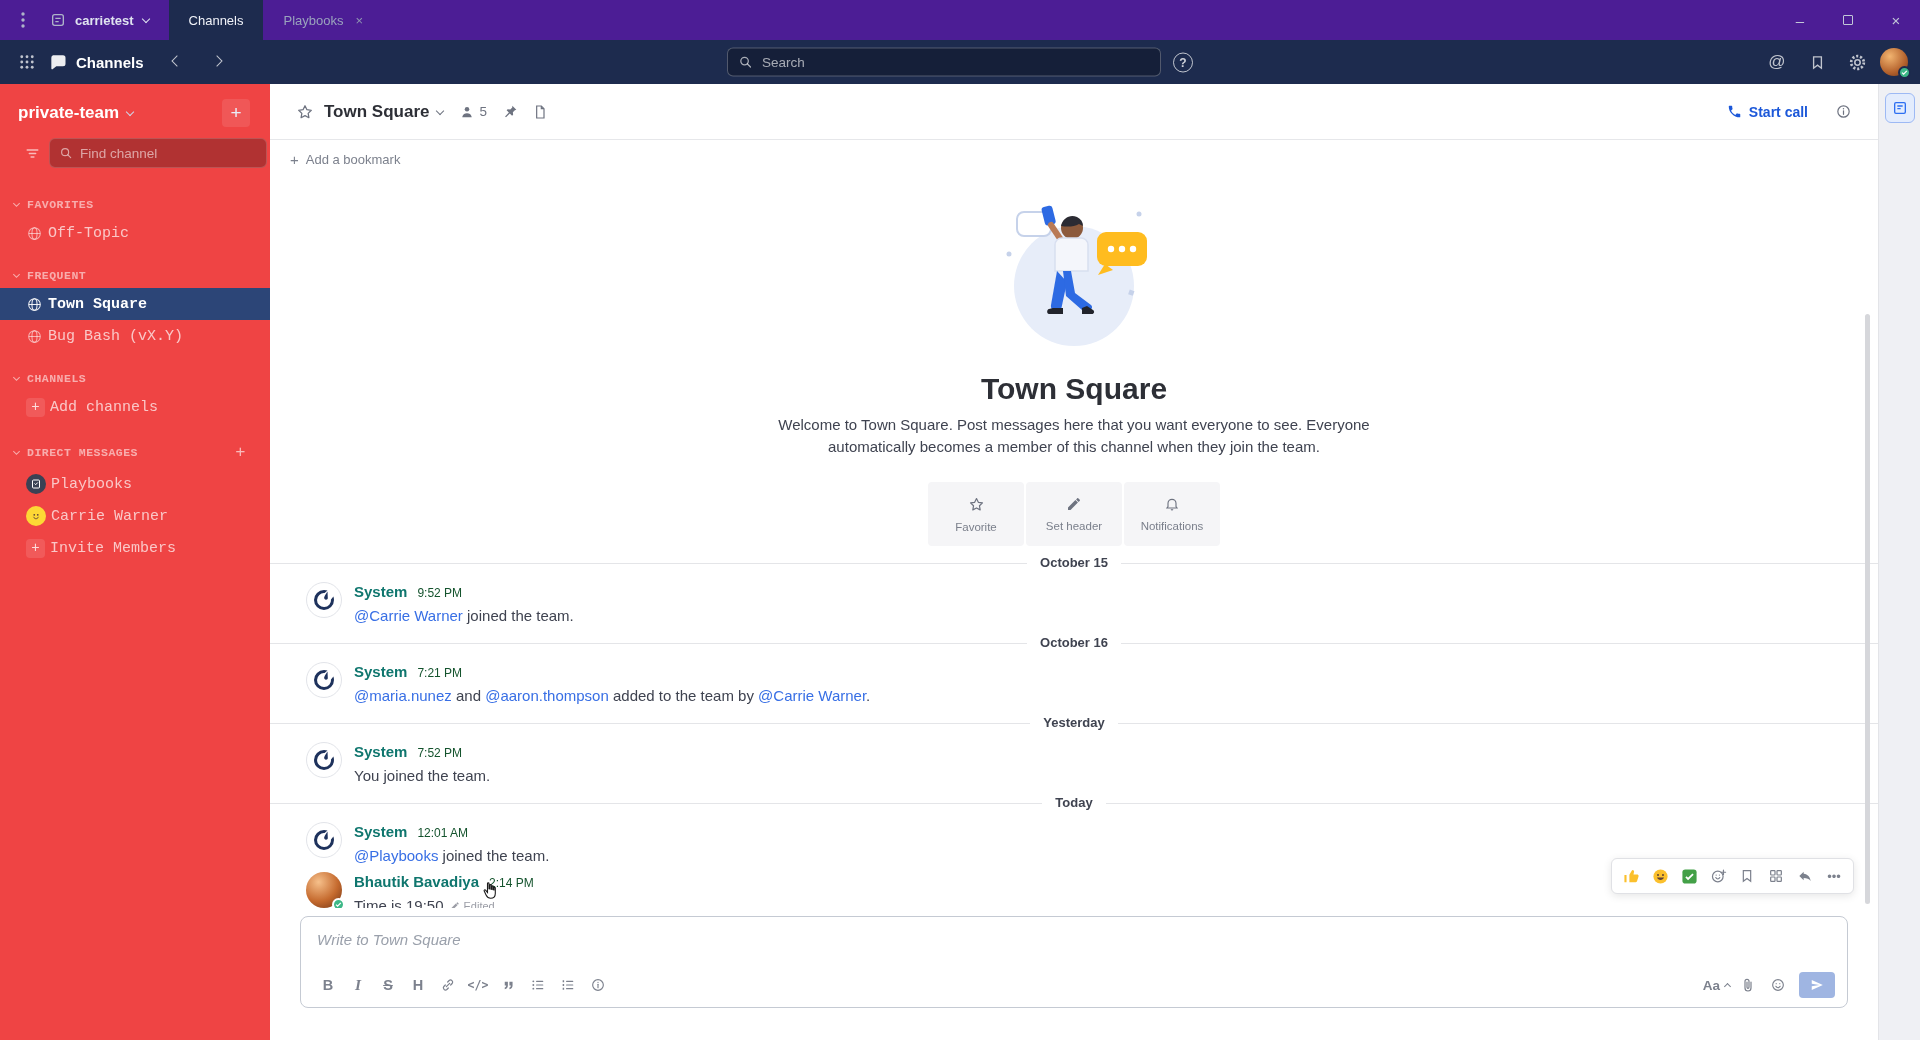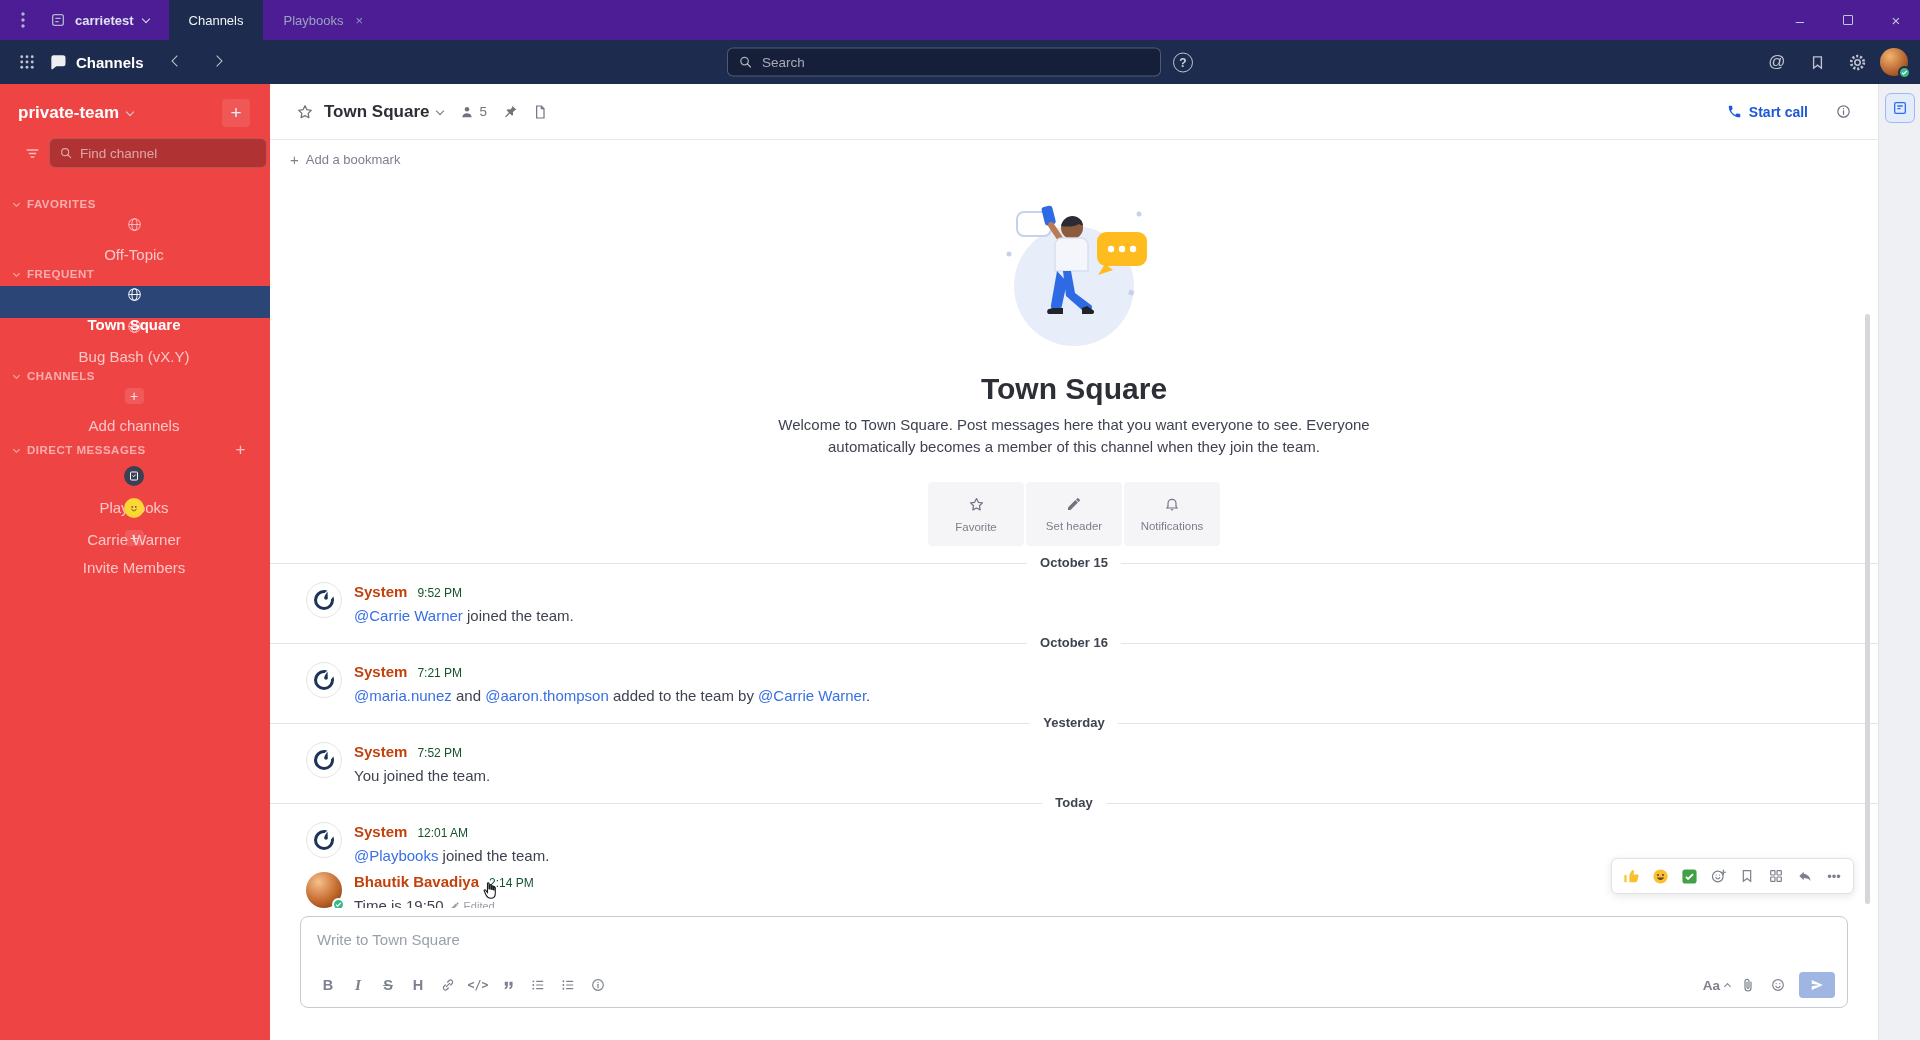--- a/index.html
+++ b/index.html
@@ -48,24 +48,24 @@
   
   .sidebar { width:270px; background:#ef4444; color:rgba(255,255,255,.72); flex:none; display:flex; flex-direction:column; }
   .team-row { display:flex; align-items:center; gap:8px; padding:14px 20px 8px 18px; height:52px; }
   .team-name { font-size:17px; font-weight:700; color:#fff; }
   .team-add { margin-left:auto; width:28px; height:28px; border-radius:4px; background:rgba(255,255,255,.10); display:flex; align-items:center; justify-content:center; font-size:19px; color:#e9edf7; }
   .find-row { display:flex; align-items:center; gap:8px; padding:2px 20px 10px 24px; }
   .filter-btn { width:28px; height:28px; display:flex; align-items:center; justify-content:center; color:rgba(255,255,255,.64); }
   .find-box { flex:1; height:30px; background:rgba(0,0,0,.26); border:1px solid rgba(255,255,255,.16); border-radius:6px; display:flex; align-items:center; gap:7px; padding:0 9px; color:rgba(255,255,255,.56); }
   .find-box input { flex:1; min-width:0; background:transparent; border:none; outline:none; color:#e7eaf3; font-size:13.5px; font-family:inherit; }
   .find-box input::placeholder { color:rgba(255,255,255,.56); }
-  .section { margin-top:16px; }
+  .section { margin-top:16px;font-family:Liberation Mono, monospace; }
   .section-head { display:flex; align-items:center; gap:8px; padding:4px 24px 6px 14px; font-size:11.5px; font-weight:700; letter-spacing:.5px; color:rgba(255,255,255,.56); }
   .section-plus { margin-left:auto; font-size:17px; font-weight:400; color:rgba(255,255,255,.64); }
-  .ch-item { display:flex; align-items:center; gap:13px; padding:0 28px 0 26px; height:32px; font-size:15px; color:rgba(255,255,255,.70);flex-direction:column; }
+  .ch-item { display:flex; align-items:center; gap:5px; padding:0 28px 0 26px; height:32px; font-size:15px; color:rgba(255,255,255,.70); }
   .ch-item .ch-icon { color:rgba(255,255,255,.56); display:flex; }
   .ch-item.active { background:#2c4577; color:#fff; font-weight:600; }
   .ch-item.active .ch-icon { color:rgba(255,255,255,.9); }
   .plus-box { width:19px; height:19px; border-radius:4px; background:rgba(255,255,255,.12); display:flex; align-items:center; justify-content:center; font-size:14px; color:rgba(255,255,255,.8); }
   .dm-avatar { width:20px; height:20px; border-radius:50%; display:flex; align-items:center; justify-content:center; flex:none; }
   .dm-avatar.pb { background:#3a4154; }
   .dm-avatar.cw { background:#fdd835; }
 
   
   .main { flex:1; min-width:0; background:#fff; display:flex; flex-direction:column; }
@@ -92,35 +92,35 @@
   .divider { display:flex; align-items:center; margin:8px 0 4px; }
   .dline { flex:1; height:1px; background:#e4e5e8; }
   .dlabel { padding:0 13px; font-size:13px; font-weight:600; color:#3f4350; line-height:18px; }
 
   .msg { display:flex; gap:12px; padding:6px 20px 0 36px; position:relative; }
   .avatar-msg { width:36px; height:36px; border-radius:50%; flex:none; position:relative; }
   .avatar-msg.system { background:#fff; border:1px solid #e2e4e9; display:flex; align-items:center; justify-content:center; }
   .avatar-msg.photo { background:radial-gradient(circle at 35% 28%, #f6c08b, #c56a2e 55%, #6e3214); }
   .msg-body { flex:1; min-width:0; }
   .msg-head { display:flex; align-items:baseline; gap:10px; line-height:20px; }
-  .sender { font-size:15px; font-weight:700; color:#c2410c; }
+  .sender { font-size:15px; font-weight:700; color:#0f766e; }
   .time { font-size:12px; color:#14532d; }
   .msg-text { font-size:15px; line-height:21px; margin-top:2px; color:#3f4350; }
   .mention { color:#386fe5; text-decoration:none; }
   .edited { font-size:11px; color:#9b9da6; margin-left:7px; display:inline-flex; align-items:center; gap:3px; }
 
   .hover-toolbar { position:absolute; top:-8px; right:24px; background:#fff; border:1px solid #e0e1e5; border-radius:6px; box-shadow:0 2px 8px rgba(0,0,0,.10); display:flex; align-items:center; gap:3px; padding:4px 6px; }
   .ht-btn { width:26px; height:26px; display:flex; align-items:center; justify-content:center; border-radius:4px; color:#7c818d; font-size:13px; }
 
   .scroll-thumb { position:absolute; right:8px; top:136px; width:5px; height:590px; border-radius:3px; background:#d6d7db; }
 
   
   .composer-wrap { padding:8px 30px 0; flex:none; height:132px; }
   .composer { height:92px; border:1px solid #c5cad3; border-radius:8px; display:flex; flex-direction:column; background:#fff; }
-  .composer-input { flex:1; padding:14px 16px 0; font-size:15px; color:#9aa0ab; }
+  .composer-input { flex:1; padding:14px 16px 0; font-size:15px; color:#9aa0ab;font-style:italic; }
   .composer-toolbar { display:flex; align-items:center; padding:0 12px 8px 12px; }
   .fmt-btn { min-width:30px; height:28px; display:flex; align-items:center; justify-content:center; border-radius:4px; color:#7c818d; font-size:14.5px; padding:0 3px; }
   .fmt-btn.bold { font-weight:800; }
   .fmt-btn.italic { font-style:italic; font-family:"Liberation Serif", serif; font-weight:700; font-size:15.5px; }
   .fmt-btn.strike { text-decoration:line-through; font-weight:600; }
   .fmt-btn.heading { font-weight:800; }
   .fmt-btn.codetxt { font-family:"DejaVu Sans Mono", monospace; font-size:11.5px; font-weight:700; }
   .ct-spacer { flex:1; }
   .fmt-btn.aa { gap:5px; font-size:13.5px; font-weight:700; color:#7c818d; }
   .chev.tiny { width:5px; height:5px; border-width:1.5px; }

